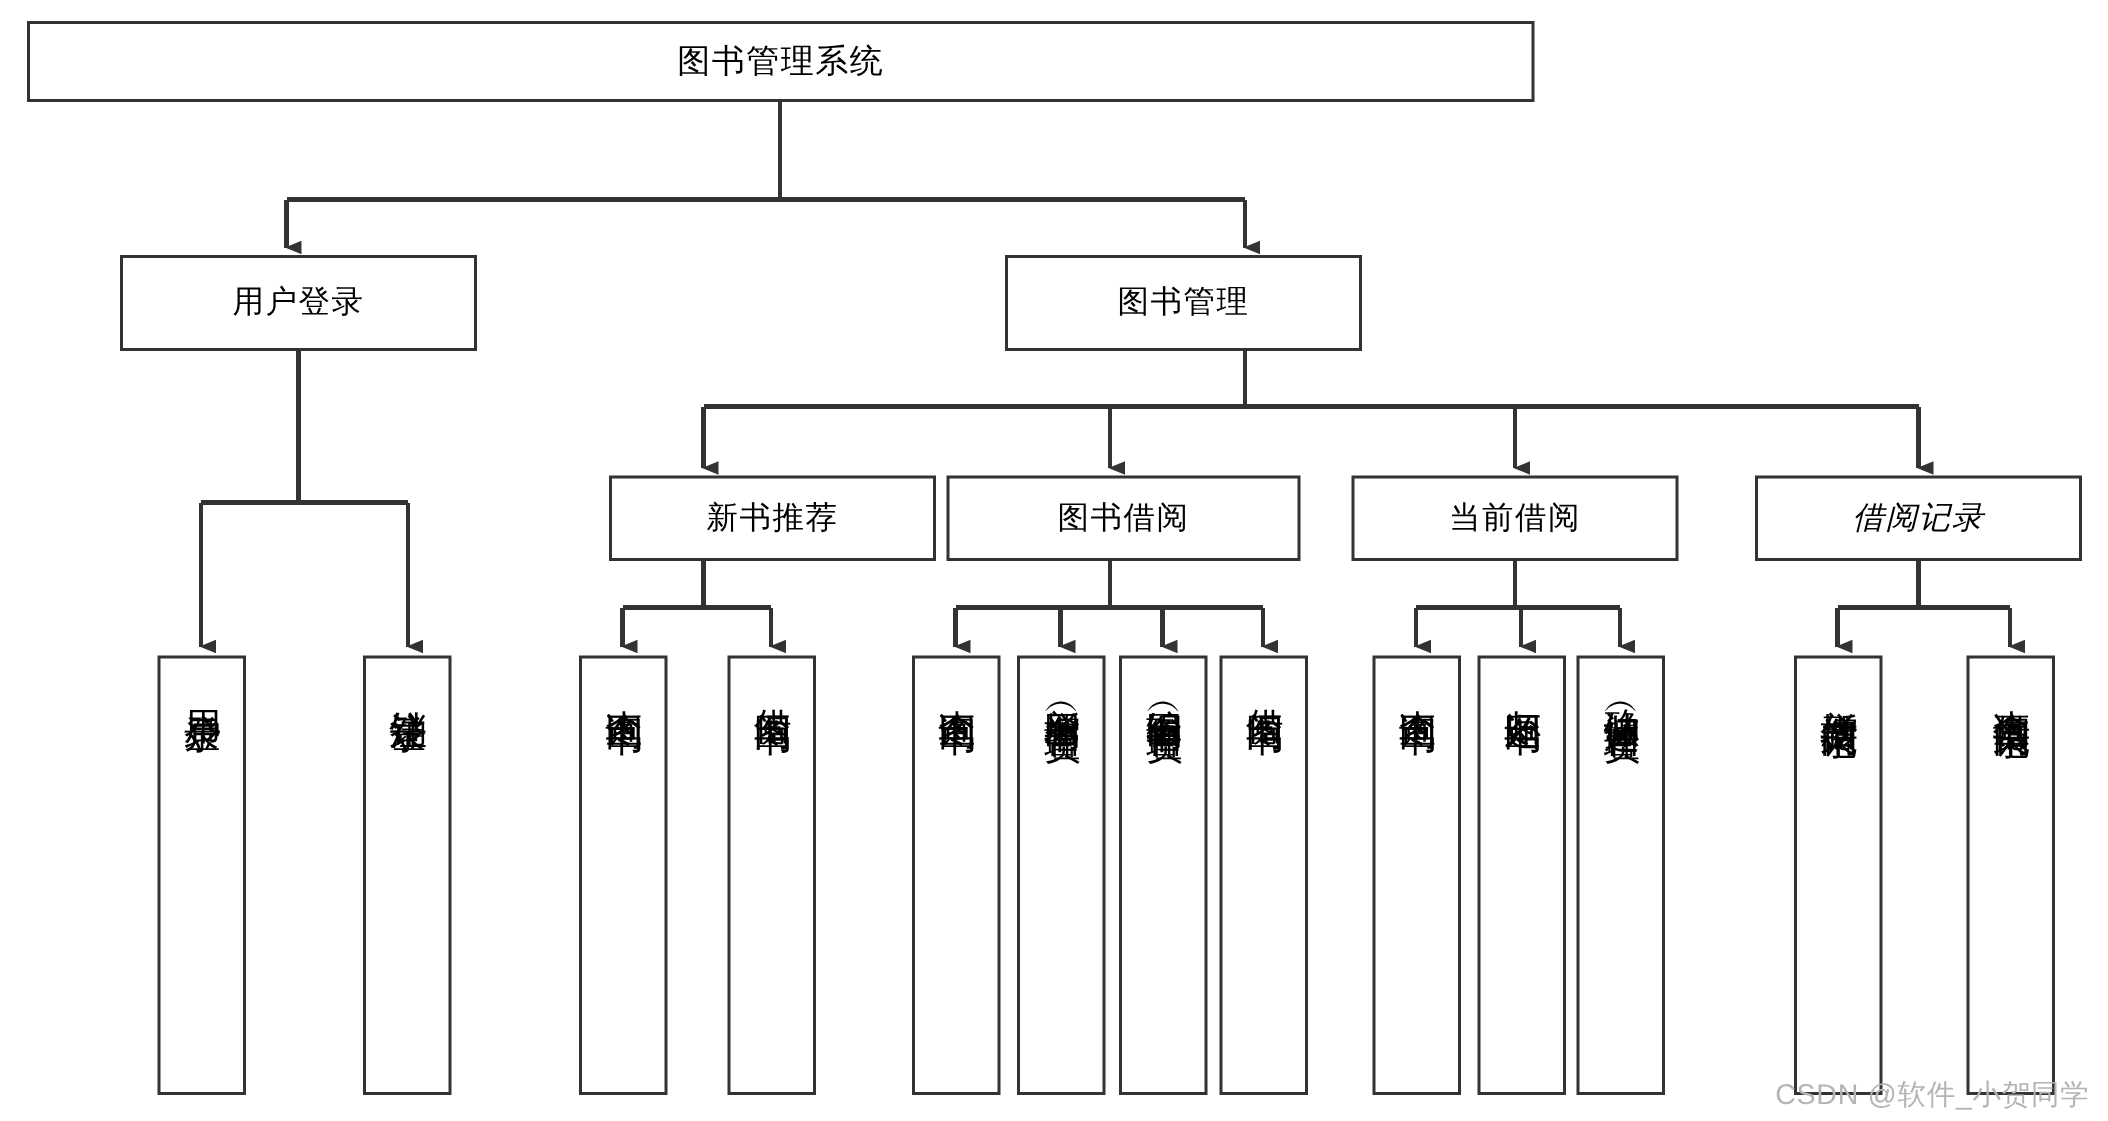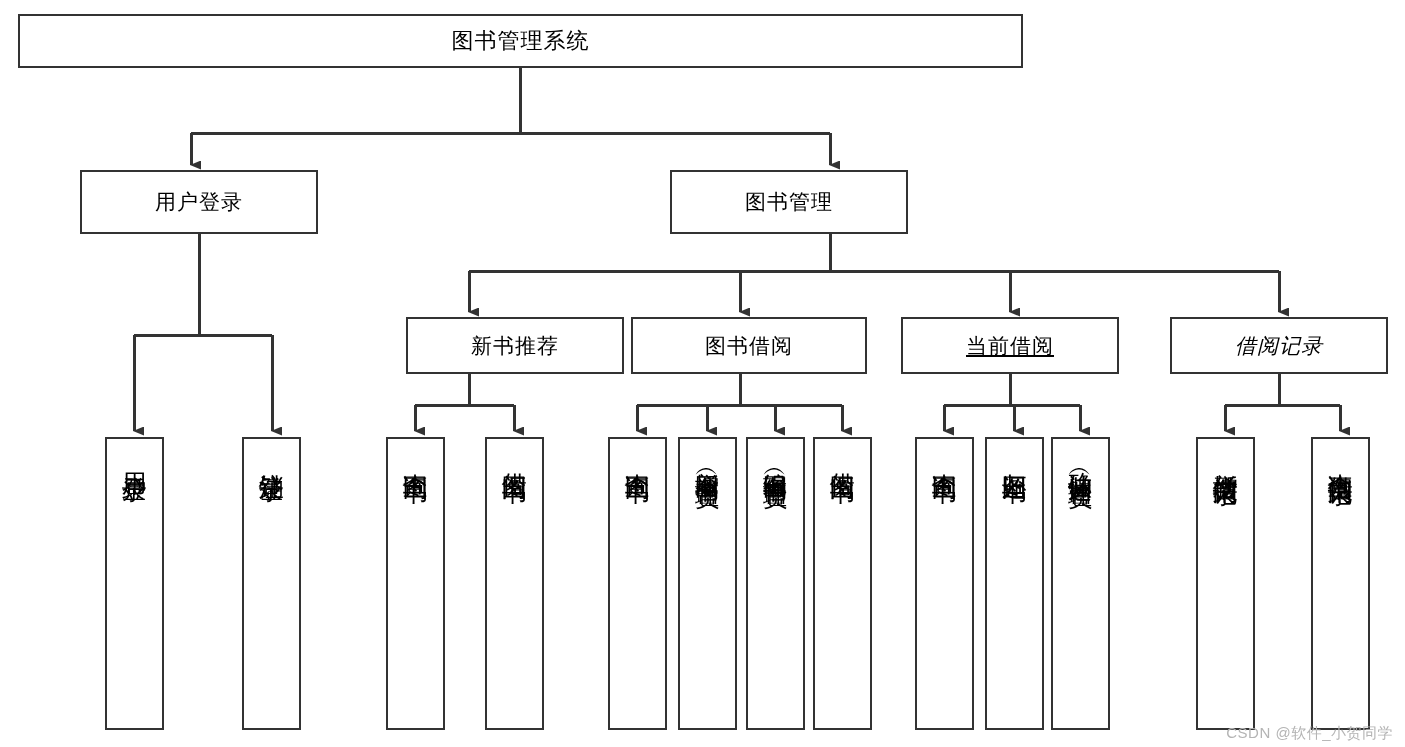--- a/index.html
+++ b/index.html
@@ -65,21 +65,21 @@
     letter-spacing: 2px;
     white-space: nowrap;
   }
   .node.vert.tall-text .label {
     font-size: 24px;
   }
   #watermark {
     position: absolute;
     right: 12px;
     bottom: 4px;
-    font-size: 15px;
+    font-size: 19px;
     color: #b4b4b4;
     letter-spacing: 0.5px;
     white-space: nowrap;
     z-index: 5;
     font-family: "Liberation Sans", "DejaVu Sans", sans-serif;
   }
 </style>
 </head>
 <body>
 
@@ -146,21 +146,21 @@
   <div class="node horiz" style="left:670px; top:170px; width:238px; height:64px;">
     <span class="label">图书管理</span>
   </div>
 
   <div class="node horiz" style="left:360px; top:317px; width:218px; height:57px;margin-left:46px;">
     <span class="label">新书推荐</span>
   </div>
   <div class="node horiz" style="left:631px; top:317px; width:236px; height:57px;">
     <span class="label">图书借阅</span>
   </div>
-  <div class="node horiz" style="left:901px; top:317px; width:218px; height:57px;text-decoration:underline;">
+  <div class="node horiz" style="left:901px; top:317px; width:218px; height:57px;">
     <span class="label">当前借阅</span>
   </div>
   <div class="node horiz" style="left:1170px; top:317px; width:218px; height:57px;font-style:italic;">
     <span class="label">借阅记录</span>
   </div>
 
   <div class="node vert" style="left:105px; top:437px; width:59px; height:293px;">
     <span class="label">用户登录</span>
   </div>
   <div class="node vert" style="left:242px; top:437px; width:59px; height:293px;">

